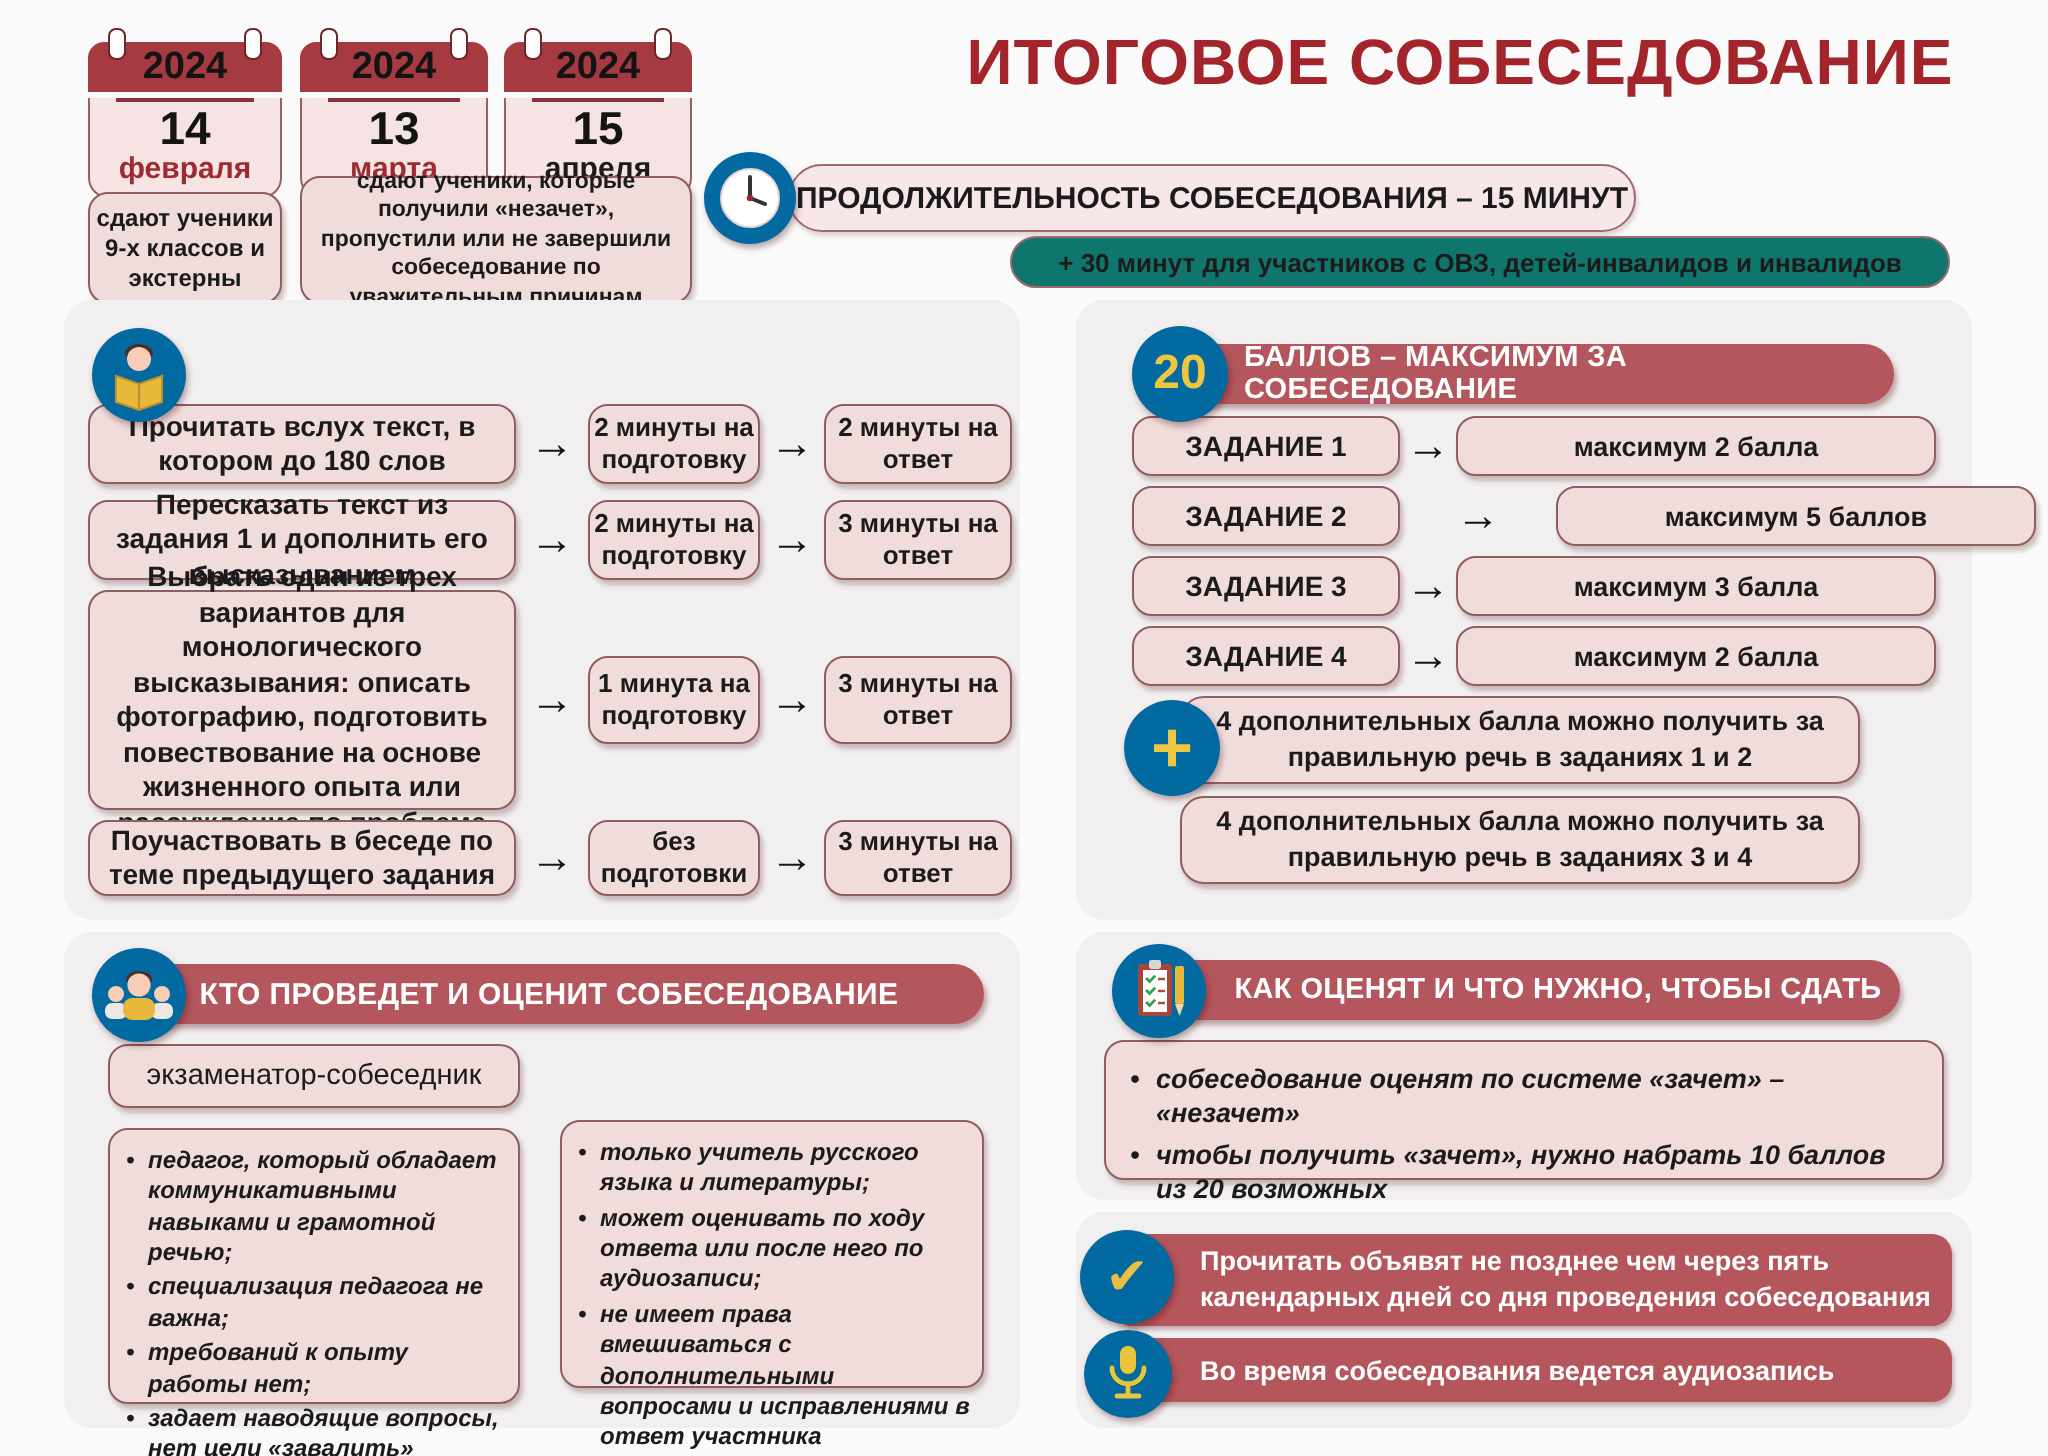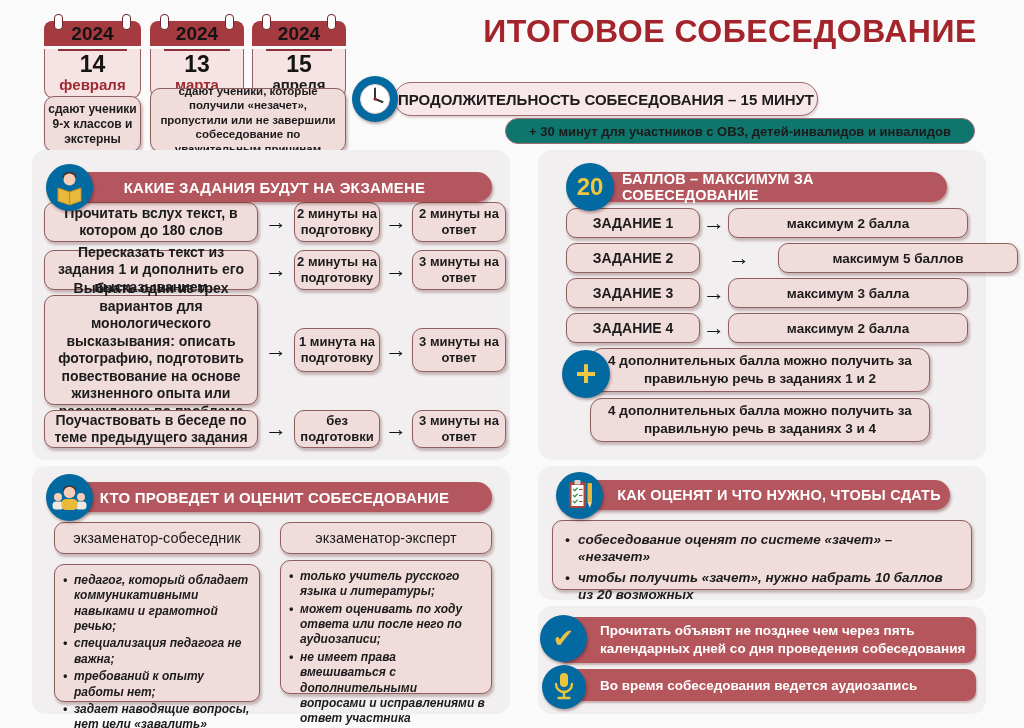--- a/index.html
+++ b/index.html
@@ -141,21 +141,20 @@
 
   <div class="card" style="left:32px;top:150px;width:478px;height:310px;">
     <div class="circle" style="left:14px;top:14px;width:47px;height:47px;">
       <svg width="47" height="47" viewBox="0 0 47 47">
         <ellipse cx="23.5" cy="12.5" rx="7" ry="4.5" fill="#4a3029"></ellipse>
         <circle cx="23.5" cy="15.5" r="6" fill="#f6cdb6"></circle>
         <path d="M12 24 L23.5 28 L35 24 L35 37 L23.5 41 L12 37 Z" fill="#e9b93c" stroke="#c2922a" stroke-width="1"></path>
         <line x1="23.5" y1="28" x2="23.5" y2="41" stroke="#c2922a" stroke-width="1.2"></line>
       </svg>
     </div>
-    <div class="hbar" style="left:25px;top:22px;width:435px;height:30px;font-size:15px;">КАКИЕ ЗАДАНИЯ БУДУТ НА ЭКЗАМЕНЕ</div>
 
     <div class="trow" style="top:52px;height:40px;">
       <div class="pinkbox task" style="height:40px;">Прочитать вслух текст, в котором до 180 слов</div>
       <div class="arrow arr1">→</div>
       <div class="pinkbox prep" style="height:40px;">2 минуты на подготовку</div>
       <div class="arrow arr2">→</div>
       <div class="pinkbox answ" style="height:40px;">2 минуты на ответ</div>
     </div>
 
     <div class="trow" style="top:100px;height:40px;">
@@ -225,21 +224,20 @@
         <circle cx="35" cy="23" r="4" fill="#f6cdb6"></circle>
         <rect x="29.5" y="27.5" width="11" height="8" rx="3.5" fill="#efe7e2"></rect>
         <ellipse cx="23.5" cy="15.5" rx="6.5" ry="4" fill="#4a3029"></ellipse>
         <circle cx="23.5" cy="18.5" r="5.8" fill="#f6cdb6"></circle>
         <rect x="15.5" y="25" width="16" height="11" rx="4.5" fill="#e9b93c"></rect>
       </svg>
     </div>
     <div class="hbar" style="left:25px;top:16px;width:435px;height:30px;font-size:15px;">КТО ПРОВЕДЕТ И ОЦЕНИТ СОБЕСЕДОВАНИЕ</div>
 
     <div class="pinkbox colhead" style="left:22px;top:56px;width:206px;">экзаменатор-собеседник</div>
-    <div class="pinkbox colhead" style="left:248px;top:56px;width:212px;">экзаменатор-эксперт</div>
 
     <div class="pinkbox bulletbox" style="left:22px;top:98px;width:206px;height:138px;">
       <ul>
         <li>педагог, который обладает коммуникативными навыками и грамотной речью;</li>
         <li>специализация педагога не важна;</li>
         <li>требований к опыту работы нет;</li>
         <li>задает наводящие вопросы, нет цели «завалить» участника</li>
       </ul>
     </div>
     <div class="pinkbox bulletbox" style="left:248px;top:94px;width:212px;height:134px;">

